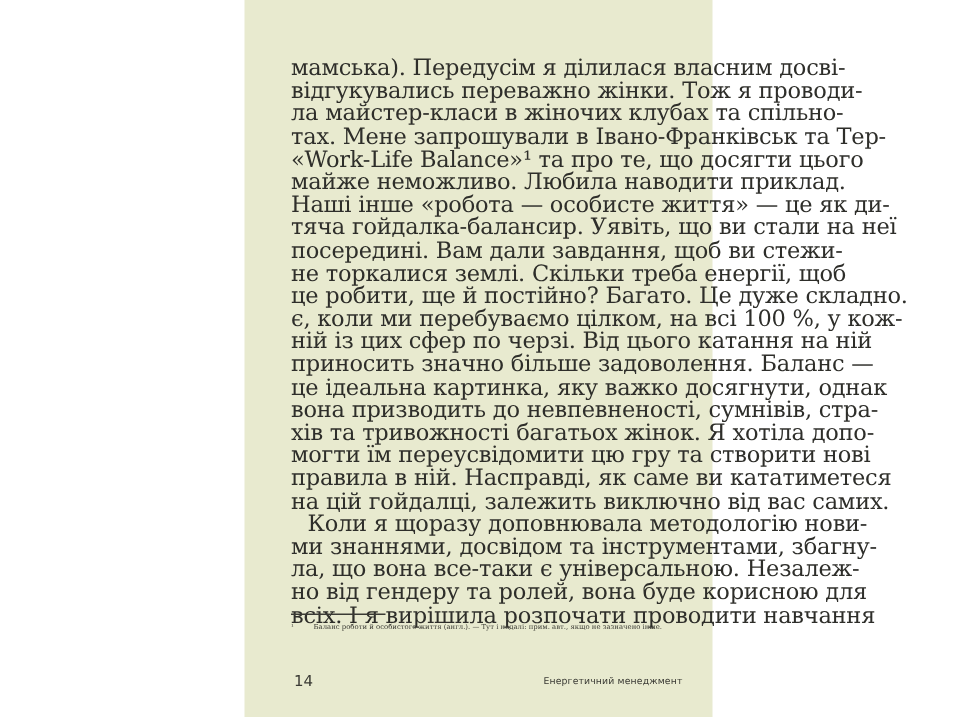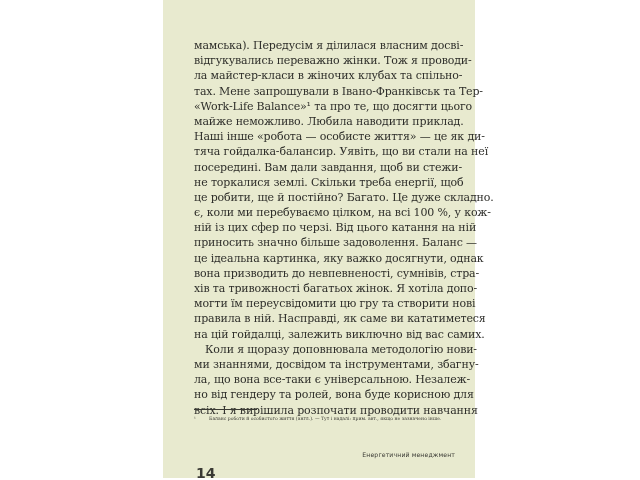--- a/index.html
+++ b/index.html
@@ -17,21 +17,21 @@
       width: 312px;
       height: 478px;
       background: #e8eacf;
     }
     .body-text {
       position: absolute;
       left: 31px;
       top: 38px;
       width: 262px;
       font-family: "DejaVu Serif", serif;
-      font-size: 11px;
+      font-size: 15px;
       line-height: 15.2px;
       color: #2e2e2a;
       letter-spacing: -0.15px;
     }
     .line {
       display: block;
       white-space: nowrap;
       text-align: justify;
       text-align-last: justify;
       height: 15.2px;
@@ -65,25 +65,24 @@
       left: 0;
       top: 0;
     }
     .footnote .fn-text {
       display: block;
       padding-left: 15px;
     }
     .footer-page-number {
       position: absolute;
       left: 33px;
-      top: 465px;
+      top: 449px;
       font-family: "DejaVu Sans", sans-serif;
-      font-size: 14px;
+      font-size: 10px;
       color: #3a3a34;
-      font-weight: bold;
     }
     .footer-title {
       position: absolute;
       right: 20px;
       top: 451px;
       font-family: "DejaVu Sans", sans-serif;
       font-size: 6.2px;
       color: #3a3a34;
       letter-spacing: 0.1px;
     }

